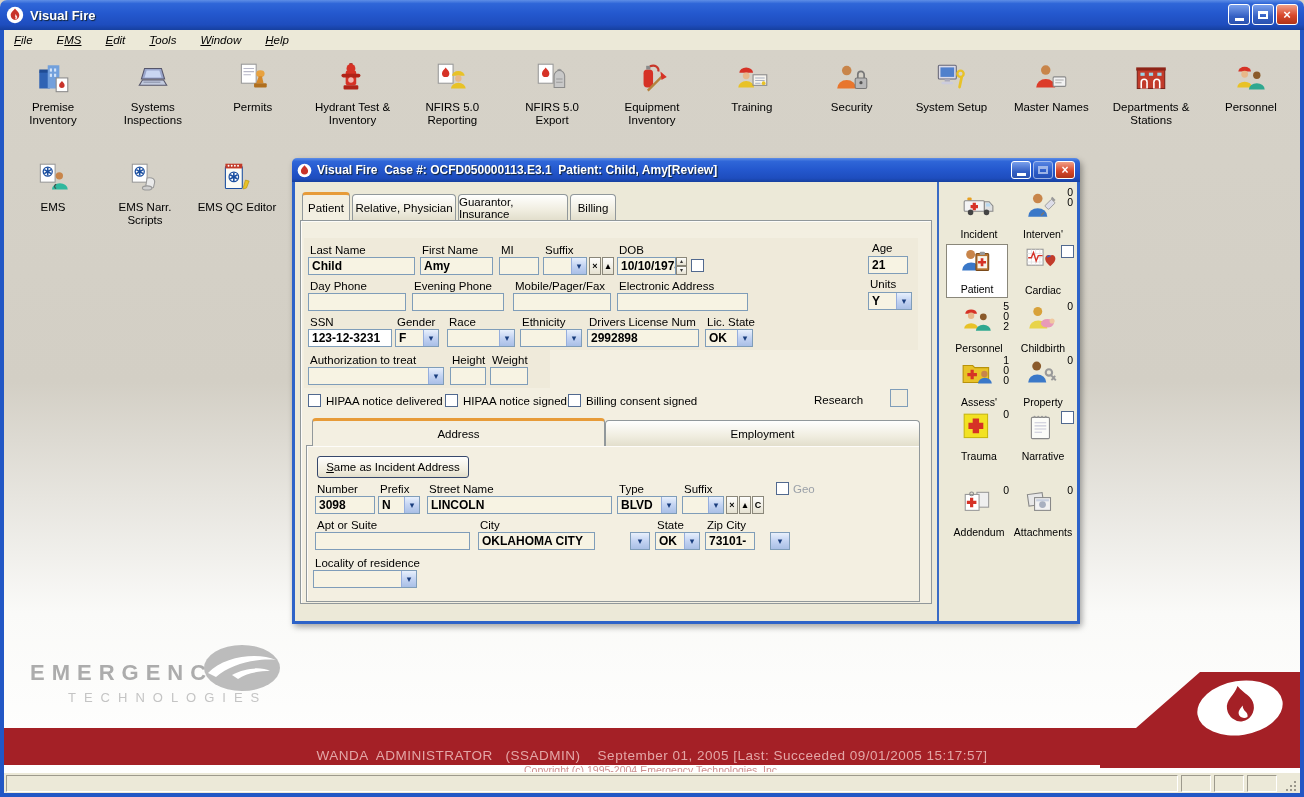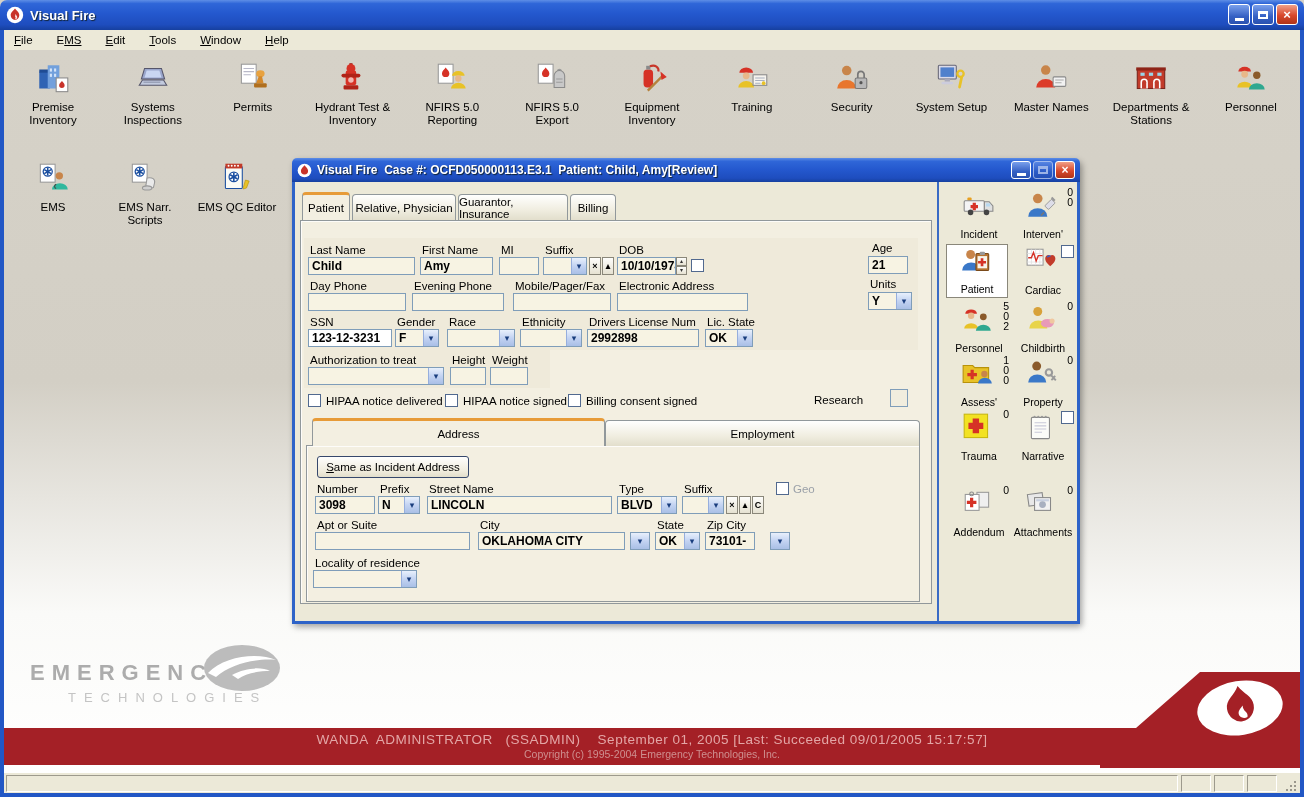--- a/index.html
+++ b/index.html
@@ -15,39 +15,39 @@
   .wbtn{width:22px;height:21px;border-radius:3px;border:1px solid #fff;display:flex;align-items:center;
     justify-content:center;color:#fff;font-weight:bold;font-size:13px;
     background:linear-gradient(180deg,#7AA0EC,#3560C4 60%,#2A52B0);cursor:pointer;}
   .wbtn.close{background:linear-gradient(180deg,#F0A088,#D8482C 55%,#B03418);}
   .wbtn .minbar{width:9px;height:3px;background:#fff;margin-top:9px;}
   .wbtn .maxsq{width:10px;height:8px;border:2px solid #fff;border-top-width:3px;}
   .wbtn.disabled{opacity:.55;}
   
   .menubar{position:absolute;left:4px;top:30px;width:1296px;height:20px;background:#ECE9D8;
     display:flex;align-items:center;gap:24px;padding:0 10px;font-size:11.5px;}
-  .menu-item{cursor:pointer;}
+  .menu-item{cursor:pointer;font-style:italic;}
   .ak{text-decoration:underline;}
   
   .client{position:absolute;left:4px;top:50px;width:1296px;height:722px;
     background:linear-gradient(180deg,#D6D2C8 0%,#D3CFC5 46%,#E7E5DF 62%,#FAFAF8 78%,#FFFFFF 100%);}
   .tbrow{position:absolute;display:flex;}
   .tbrow1{left:4px;top:10px;width:1288px;justify-content:space-between;}
   .tbrow2{left:4px;top:110px;gap:2px;}
   .tb-item{width:90px;display:flex;flex-direction:column;align-items:center;text-align:center;
     font-size:11.5px;line-height:13px;cursor:pointer;}
   .tb-item .ico{width:38px;height:38px;margin-bottom:3px;}
   
   .watermark{position:absolute;left:26px;top:610px;color:#AFAFAF;}
   .wm1{font-size:22px;font-weight:bold;letter-spacing:7px;color:#ACACAC;}
   .wm2{font-size:13px;letter-spacing:8px;color:#C4C4C4;margin-top:4px;margin-left:38px;}
   .swoosh{position:absolute;left:172px;top:-18px;}
   .redband{position:absolute;left:0px;top:678px;width:1296px;height:37px;background:#A42026;
     text-align:center;color:#E3A6A6;}
-  .redband .l1{font-size:13.5px;margin-top:4px;white-space:pre;letter-spacing:.5px;}
+  .redband .l1{font-size:13.5px;margin-top:20px;white-space:pre;letter-spacing:.5px;}
   .redband .l2{font-size:10.5px;color:#CE8F8F;margin-top:1px;}
   .cornerlogo{position:absolute;right:0;top:608px;}
   
   .statusbar{position:absolute;left:4px;top:772px;width:1296px;height:21px;background:#ECE9D8;border-top:1px solid #fff;}
   .spanel{position:absolute;top:2px;height:17px;border:1px solid;border-color:#9D9A8D #FFF #FFF #9D9A8D;background:#ECE9D8;}
   .bborder{position:absolute;left:0;top:793px;width:1304px;height:4px;background:#2257C5;}
   .lborder{position:absolute;left:0;top:30px;width:4px;height:763px;background:#2257C5;}
   .rborder{position:absolute;right:0;top:30px;width:4px;height:763px;background:#2257C5;}
   .grip{position:absolute;right:12px;bottom:10px;width:2px;height:2px;background:transparent;
     box-shadow:8px 0 #9a978c,4px 4px #9a978c,8px 4px #9a978c,0 8px #9a978c,4px 8px #9a978c,8px 8px #9a978c;}
@@ -481,21 +481,21 @@
         </div>
       <div class="mbtn" style="left:434px;top:338px">×</div>
       <div class="mbtn" style="left:447px;top:338px">▴</div>
       <div class="mbtn" style="left:460px;top:338px">C</div>
       <div class="cb" style="left:484px;top:324px"></div>
       <div class="lbl gray" style="left:501px;top:325px">Geo</div>
 
       <div class="lbl" style="left:25px;top:361px">Apt or Suite</div>
       <div class="tb" style="left:23px;top:374px;width:155px"></div>
       <div class="lbl" style="left:188px;top:361px">City</div>
-      <div class="tb" style="left:186px;top:374px;width:147px">OKLAHOMA CITY</div>
+      <div class="tb" style="left:186px;top:374px;width:117px">OKLAHOMA CITY</div>
       <div class="ddbtn" style="left:338px;top:374px">▾</div>
       <div class="lbl" style="left:365px;top:361px">State</div>
       <div class="dd" style="left:363px;top:374px;width:45px">
           <span class="ddv">OK</span>
           <span class="arr">▾</span>
         </div>
       <div class="lbl" style="left:415px;top:361px">Zip City</div>
       <div class="tb" style="left:413px;top:374px;width:50px">73101-</div>
       <div class="ddbtn" style="left:478px;top:374px">▾</div>
 

